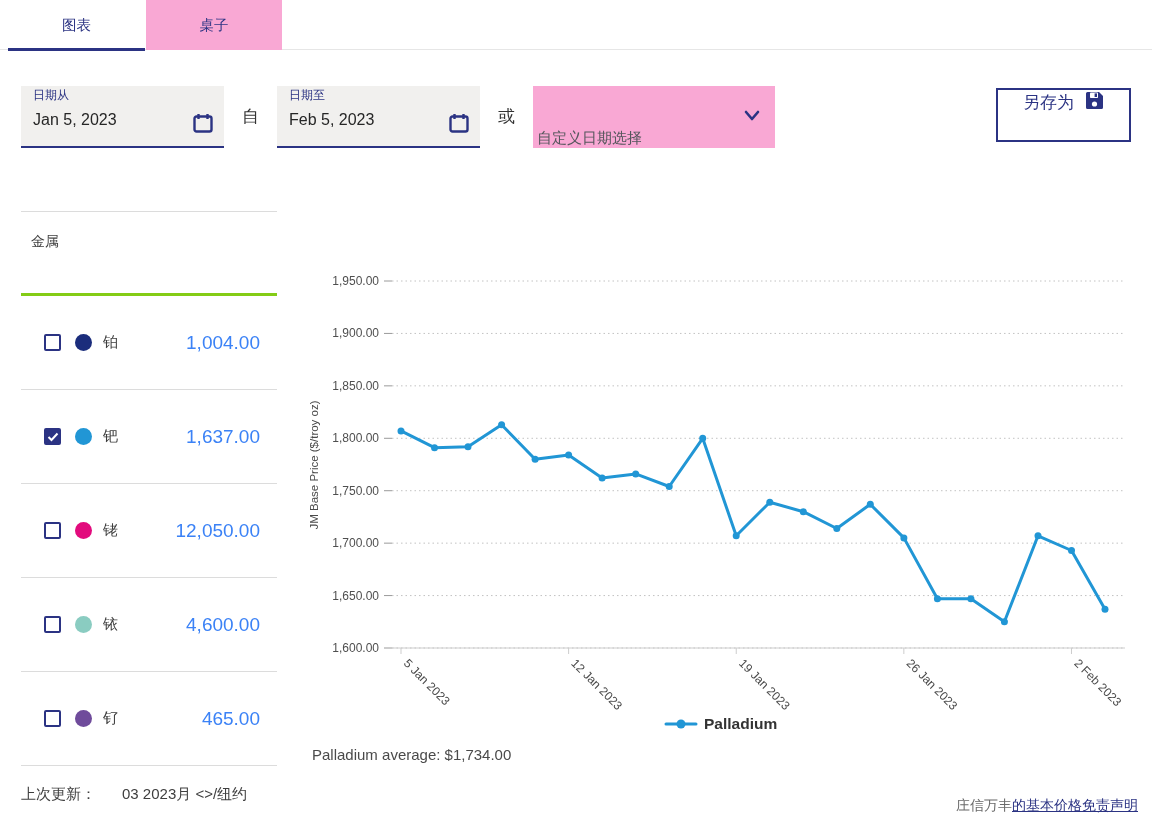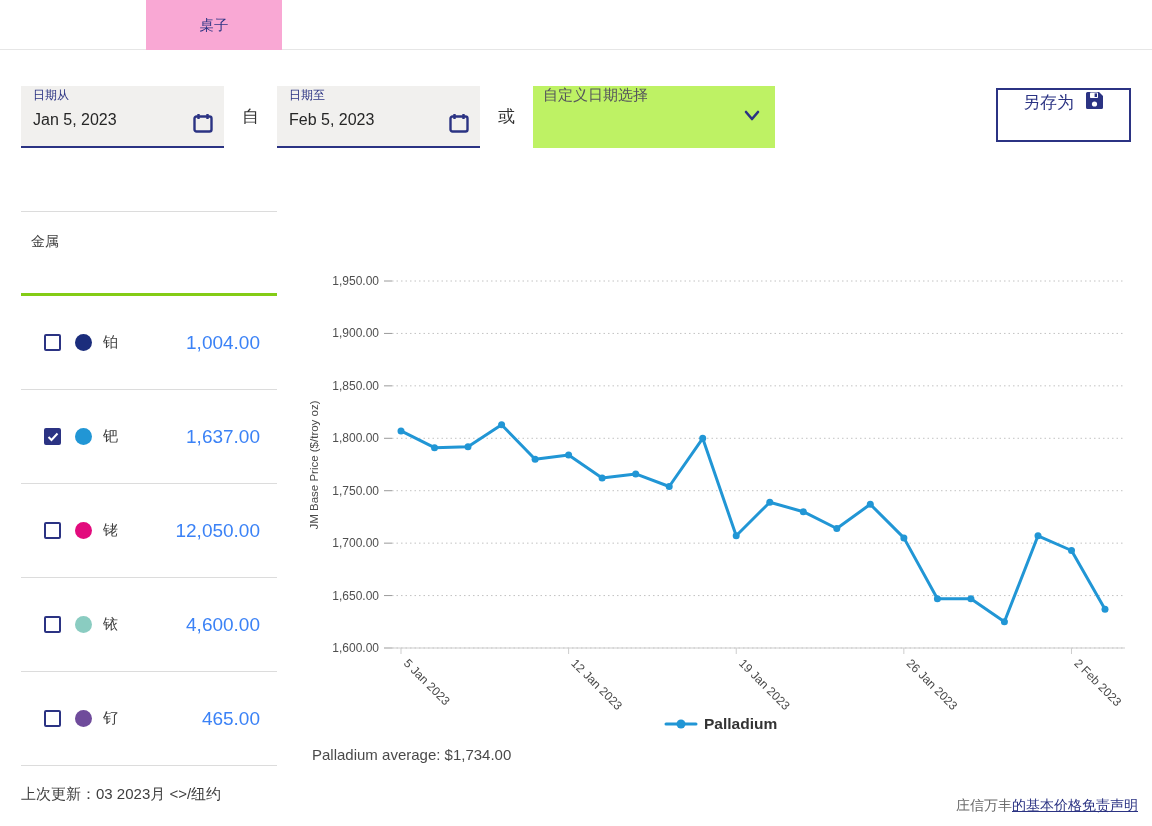--- a/index.html
+++ b/index.html
@@ -19,22 +19,22 @@
   .field{position:absolute;top:86px;height:62px;background:#f1f0ee;border-bottom:2px solid var(--accent);
          box-sizing:border-box;padding:1px 12px 0 12px;}
   .field-from{left:21px;width:203px;}
   .field-to{left:277px;width:203px;}
   .flabel{font-size:12px;color:var(--accent);}
   .fvalue{font-size:16px;color:#262626;margin-top:7px;}
   .cal-icon{position:absolute;right:11px;bottom:13px;width:20px;height:20px;}
   .connector{position:absolute;top:105px;font-size:17px;color:#333333;}
   .conn-from{left:242px;}
   .conn-or{left:498px;}
-  .dropdown{position:absolute;left:533px;top:86px;width:242px;height:62px;background:#bef264;
-            display:flex;align-items:flex-start;padding:0 10px;box-sizing:border-box;font-size:15px;color:#55565c;cursor:pointer;}
+  .dropdown{position:absolute;left:533px;top:86px;width:242px;height:62px;background:#f9a8d4;
+            display:flex;align-items:flex-end;padding:0 4px;box-sizing:border-box;font-size:15px;color:#55565c;cursor:pointer;}
   .chev{position:absolute;right:15px;top:24px;}
   .save-btn{position:absolute;left:996px;top:88px;width:135px;height:54px;border:2px solid var(--accent);
             background:#fff;display:flex;align-items:flex-start;justify-content:center;gap:11px;
             font-size:17px;color:var(--accent);box-sizing:border-box;cursor:pointer;}
   
   .metals{position:absolute;left:21px;top:211px;width:256px;border-top:1px solid #dcdcdc;}
   .m-header{height:84px;border-bottom:3px solid #84cc16;display:flex;justify-content:space-between;
             padding-top:21px;box-sizing:border-box;}
   .mh-metal{font-size:14px;color:#3f3f3f;margin-left:10px;}
   .mh-price{text-align:right;margin-right:17px;font-size:14px;color:#3f3f3f;line-height:22px;}
@@ -47,29 +47,32 @@
   .m-price{margin-left:auto;margin-right:17px;font-size:19px;color:#3b82f6;}
   
   #chart-svg{position:absolute;left:300px;top:260px;}
   .ytick{font-size:12px;fill:#4f4f4f;}
   .xtick{font-size:12px;fill:#4a4a4a;}
   .ytitle{font-size:11.5px;fill:#4a4a4a;}
   .legend-text{font-size:15.5px;font-weight:bold;fill:#333333;}
   .avg-note{position:absolute;left:312px;top:746px;font-size:15px;color:#4a4a4a;}
   
   .footer-left{position:absolute;left:21px;top:785px;font-size:15px;color:#3e3e3e;}
-  .footer-left .lu-value{margin-left:0;}
+  .footer-left .lu-value{margin-left:26px;}
   .footer-right{position:absolute;right:14px;top:797px;font-size:14px;}
   .fr-prefix{color:#6a6a6a;}
   .fr-link{color:var(--accent);text-decoration:underline;cursor:pointer;}
 </style>
 </head>
 <body>
 
 <div class="tabs-bar">
+  <div class="tab tab-active">
+    <span>图表</span>
+  </div>
   <div class="tab tab-inactive">
     <span>桌子</span>
   </div>
 </div>
 
 <div class="field field-from">
   <div class="flabel">日期从</div>
   <div class="fvalue">Jan 5, 2023</div>
   <svg class="cal-icon" viewBox="0 0 20 20">
     <rect x="1.5" y="3.5" width="17" height="15" rx="2" fill="none" stroke="#2b3383" stroke-width="2.4"></rect>

